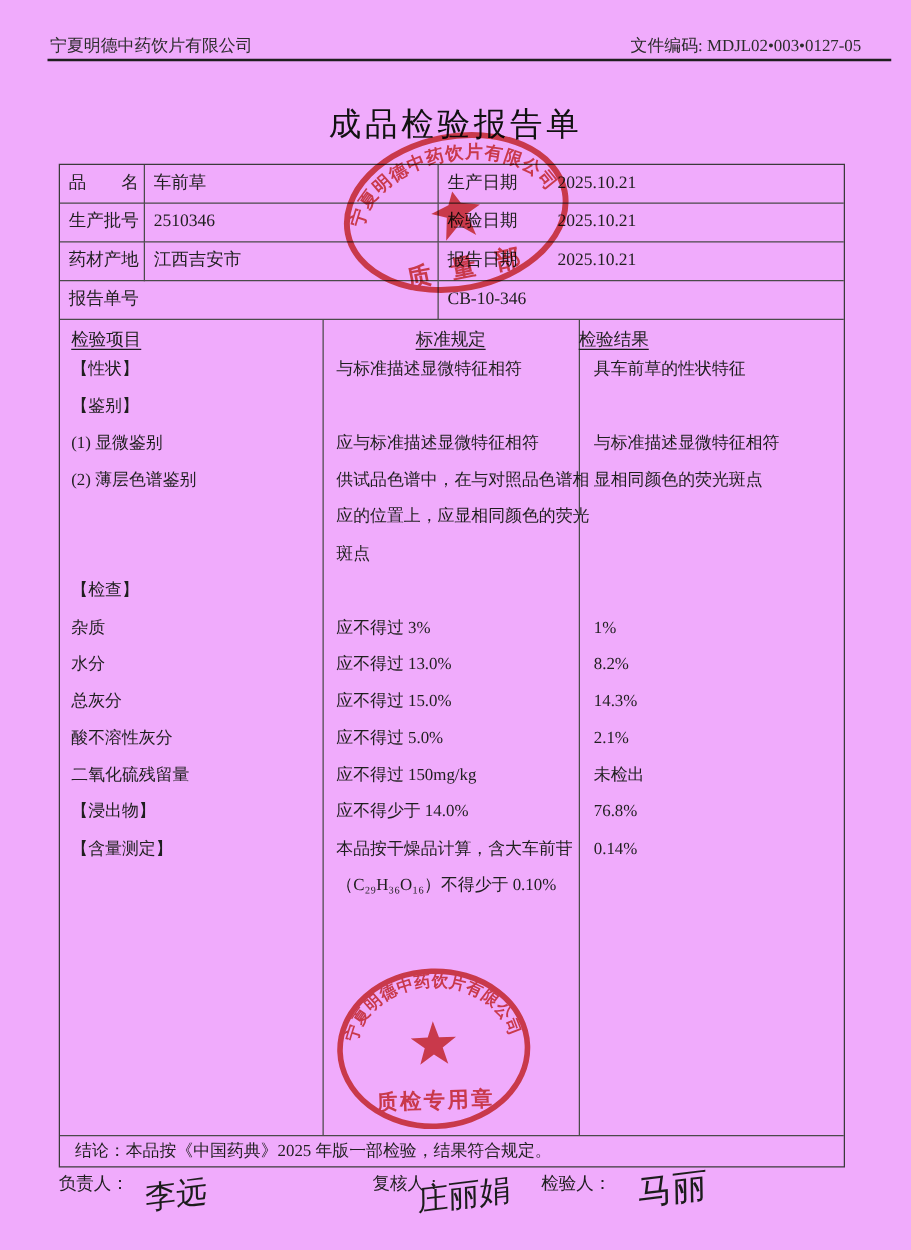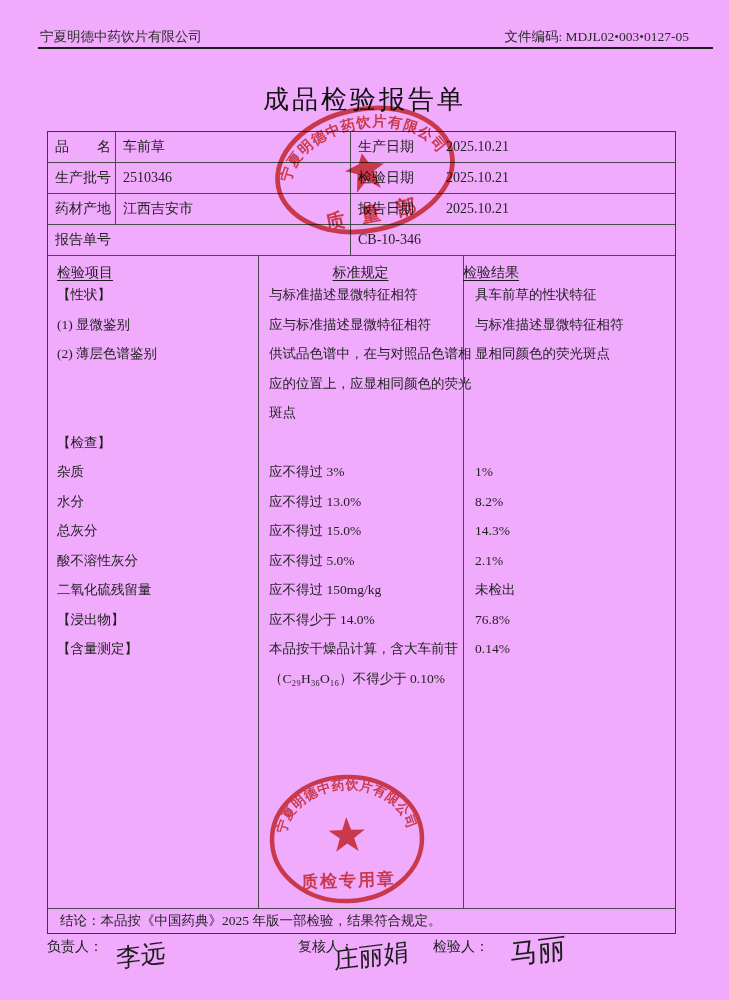--- a/index.html
+++ b/index.html
@@ -100,20 +100,25 @@
       <div class="sec-head h3">检验结果</div>
 
       <div class="rows">
 
           <div class="trow">
             <div class="c c0">【性状】</div>
             <div class="c c1">与标准描述显微特征相符</div>
             <div class="c c2">具车前草的性状特征</div>
           </div>
 
+          <div class="trow">
+            <div class="c c0">【鉴别】</div>
+            <div class="c c1"></div>
+            <div class="c c2"></div>
+          </div>
 
           <div class="trow">
             <div class="c c0">(1) 显微鉴别</div>
             <div class="c c1">应与标准描述显微特征相符</div>
             <div class="c c2">与标准描述显微特征相符</div>
           </div>
 
           <div class="trow">
             <div class="c c0">(2) 薄层色谱鉴别</div>
             <div class="c c1">供试品色谱中，在与对照品色谱相</div>

